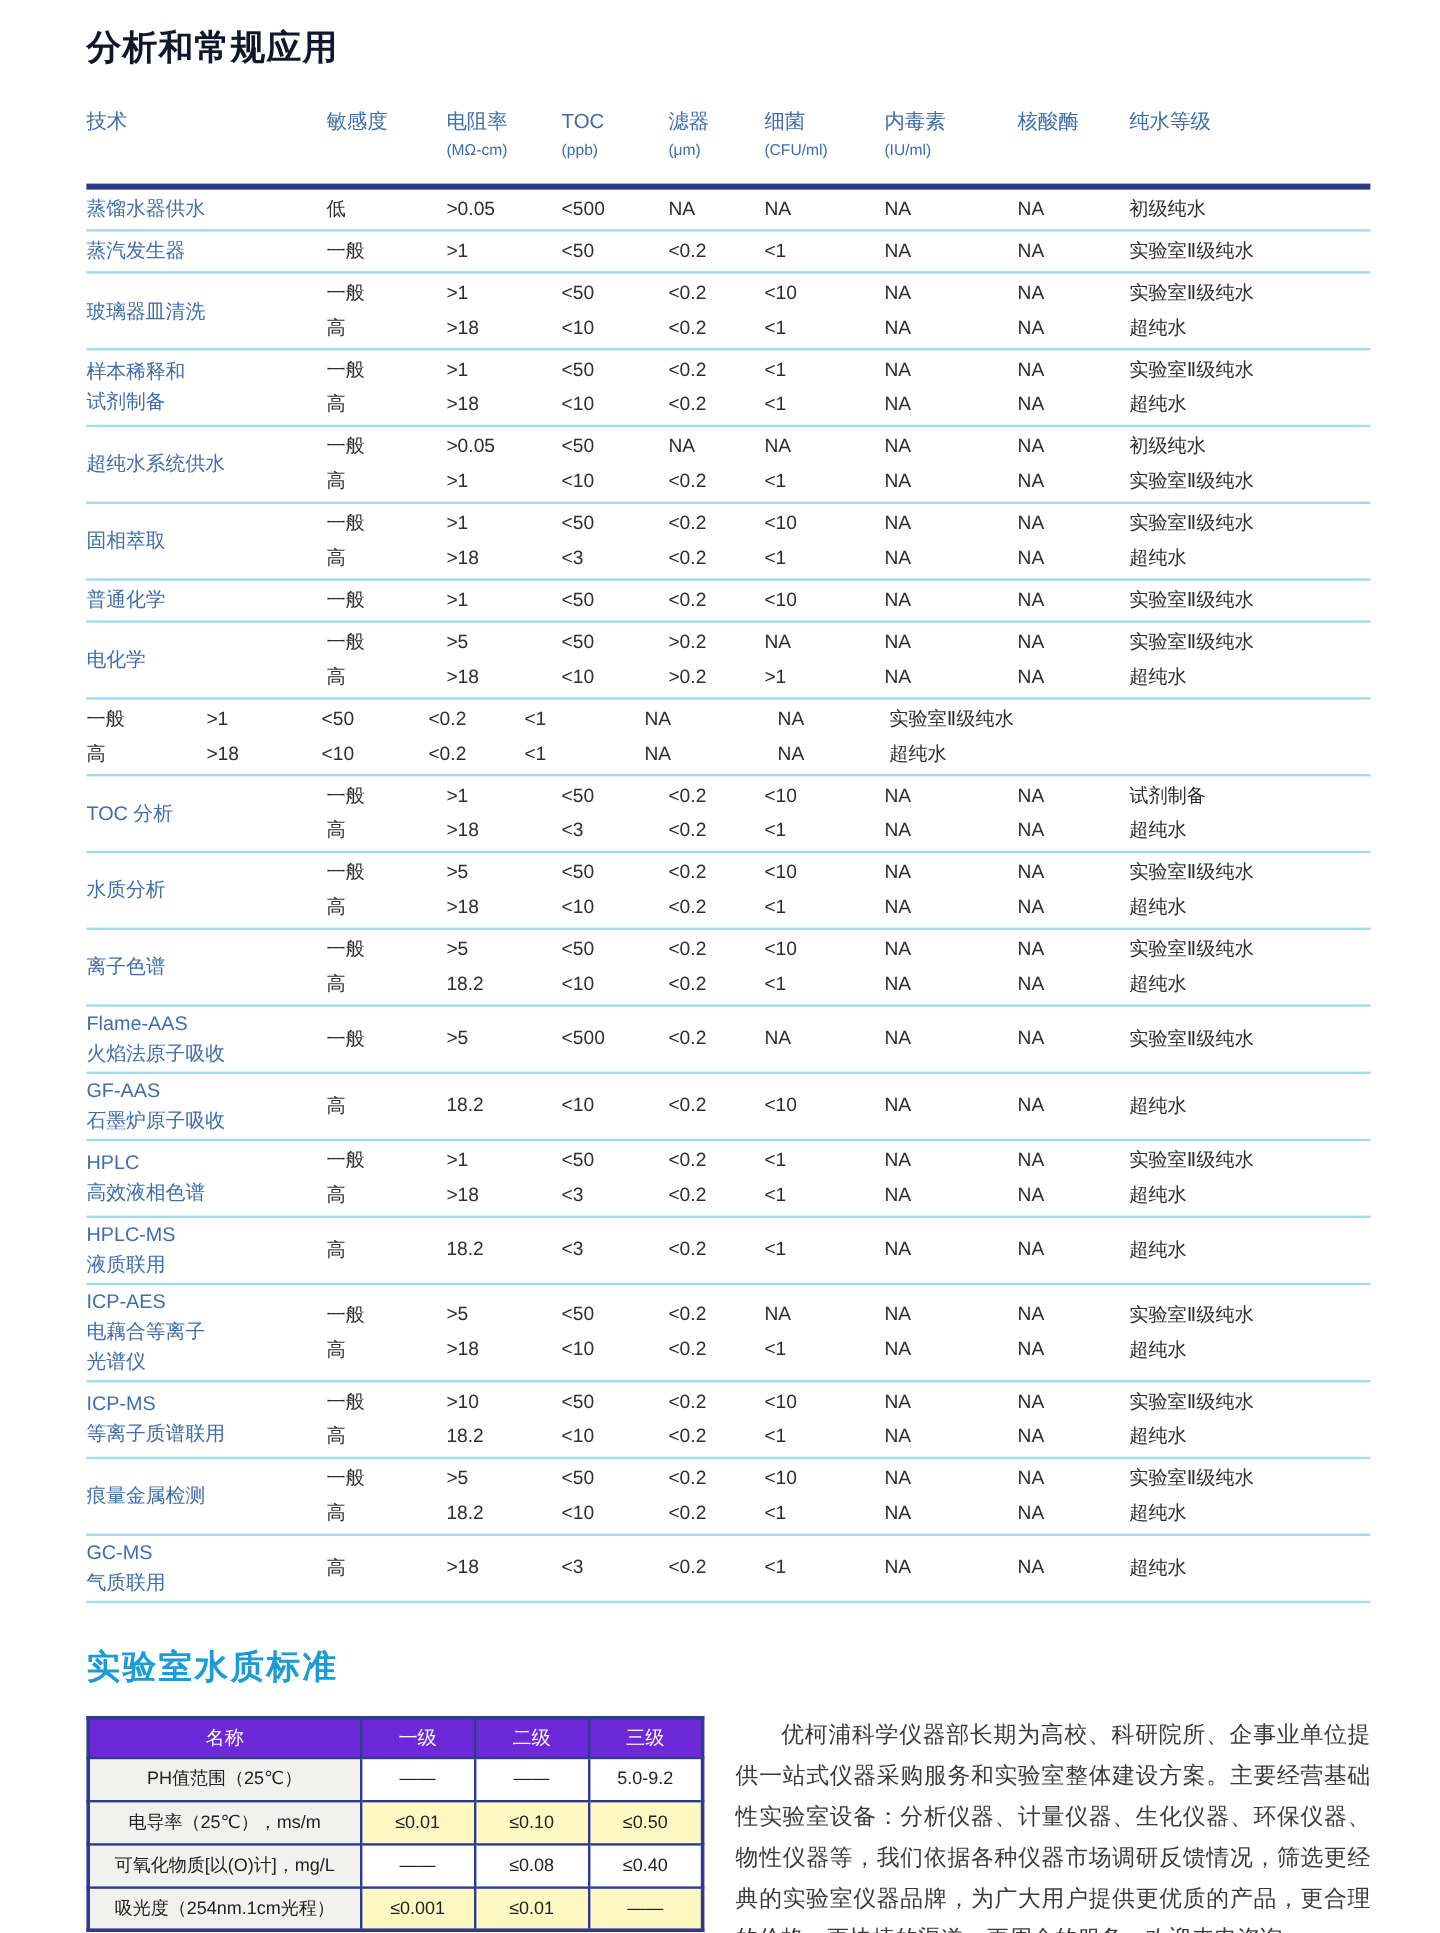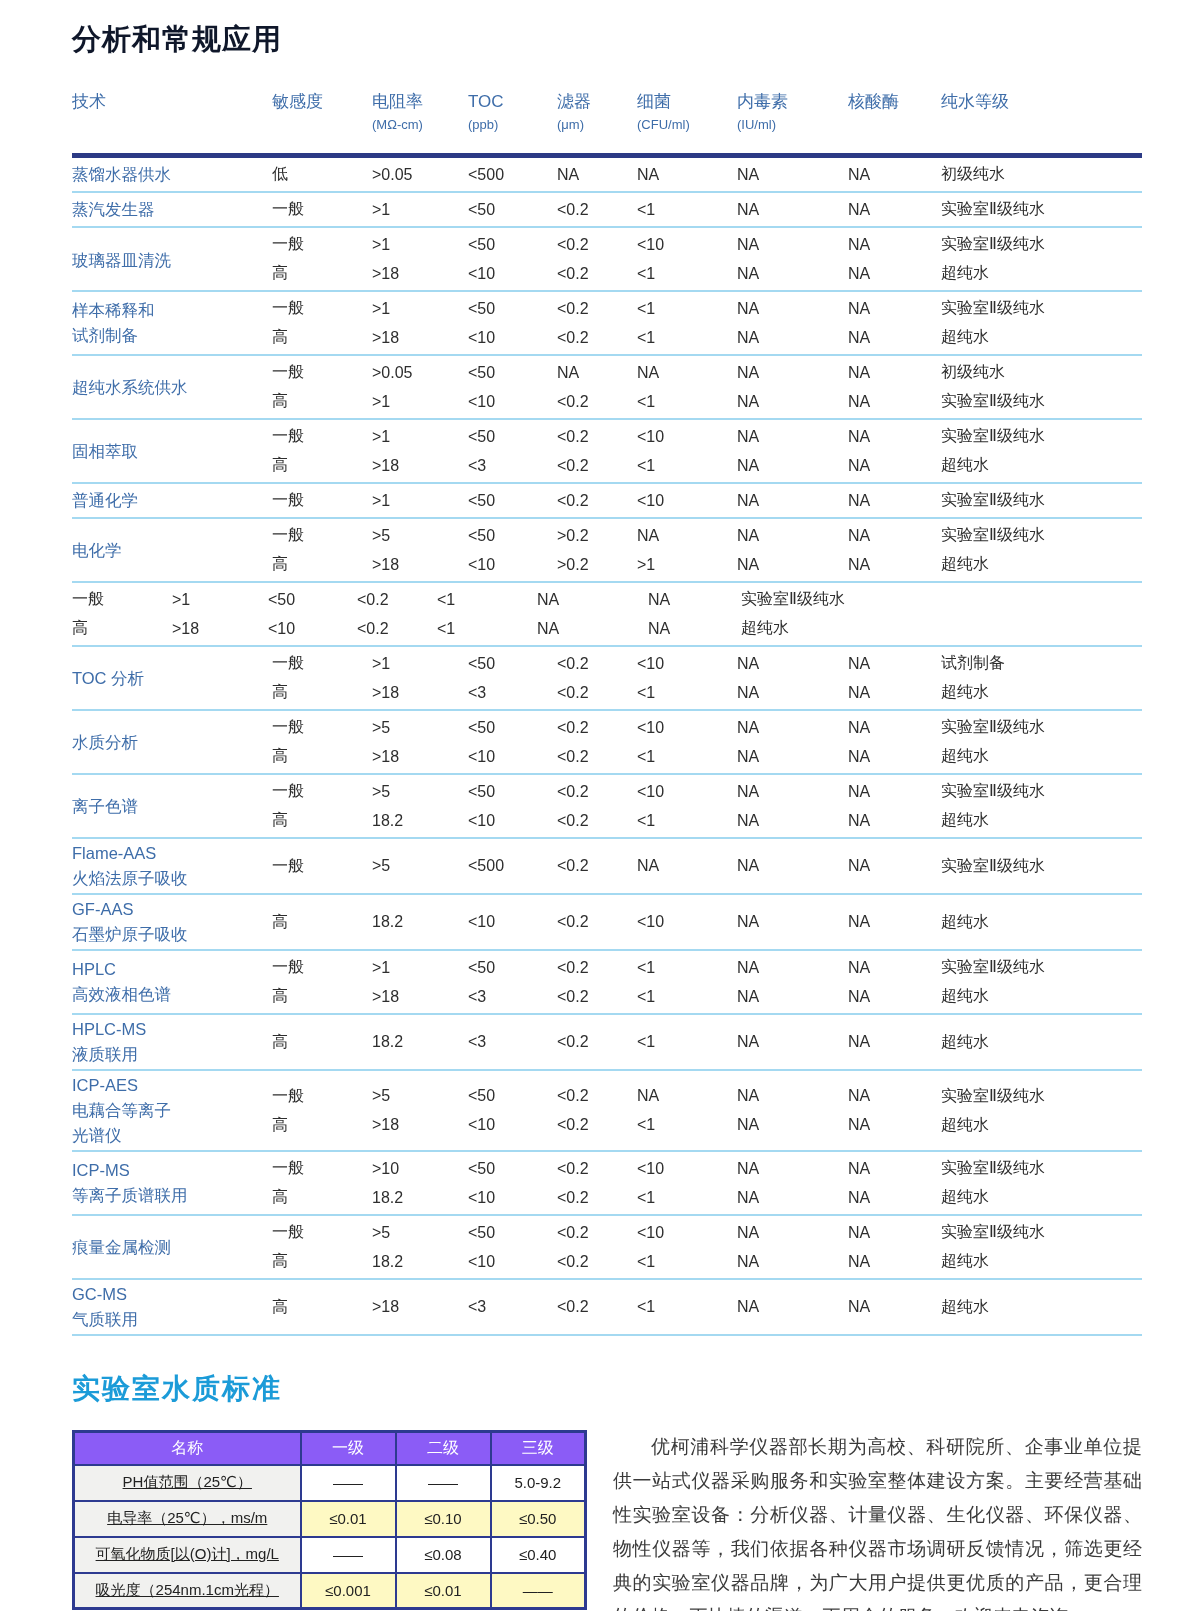--- a/index.html
+++ b/index.html
@@ -75,38 +75,38 @@
     letter-spacing: 2px;
   }
   .bottom-flex { display: flex; margin-top: 22px; align-items: flex-start; }
   table.std {
     border-collapse: collapse;
     width: 512px;
     border: 3px solid #2d3a90;
     table-layout: fixed;
   }
   table.std th {
-    background: #8b5cf6;
+    background: #6d28d9;
     color: #ffffff;
     font-weight: normal;
     font-size: 16px;
     height: 33px;
     border: 2px solid #2d3a90;
     text-align: center;
   }
   table.std td {
     border: 2px solid #2d3a90;
     height: 36px;
     text-align: center;
     font-size: 15px;
     color: #222222;
     background: #ffffff;
     padding: 0 4px;
   }
-  table.std td.label { background: #f1f1ef; font-size: 15px; text-decoration: underline; }
+  table.std td.label { background: #f1f1ef; font-size: 15px; }
   table.std td.hl { background: #fef9c3; }
   .col-name { width: 227px; }
   .col-grade { width: 95px; }
 
   .desc {
     flex: 1;
     padding-left: 26px;
     font-size: 19px;
     line-height: 34px;
     color: #3a3a3a;

